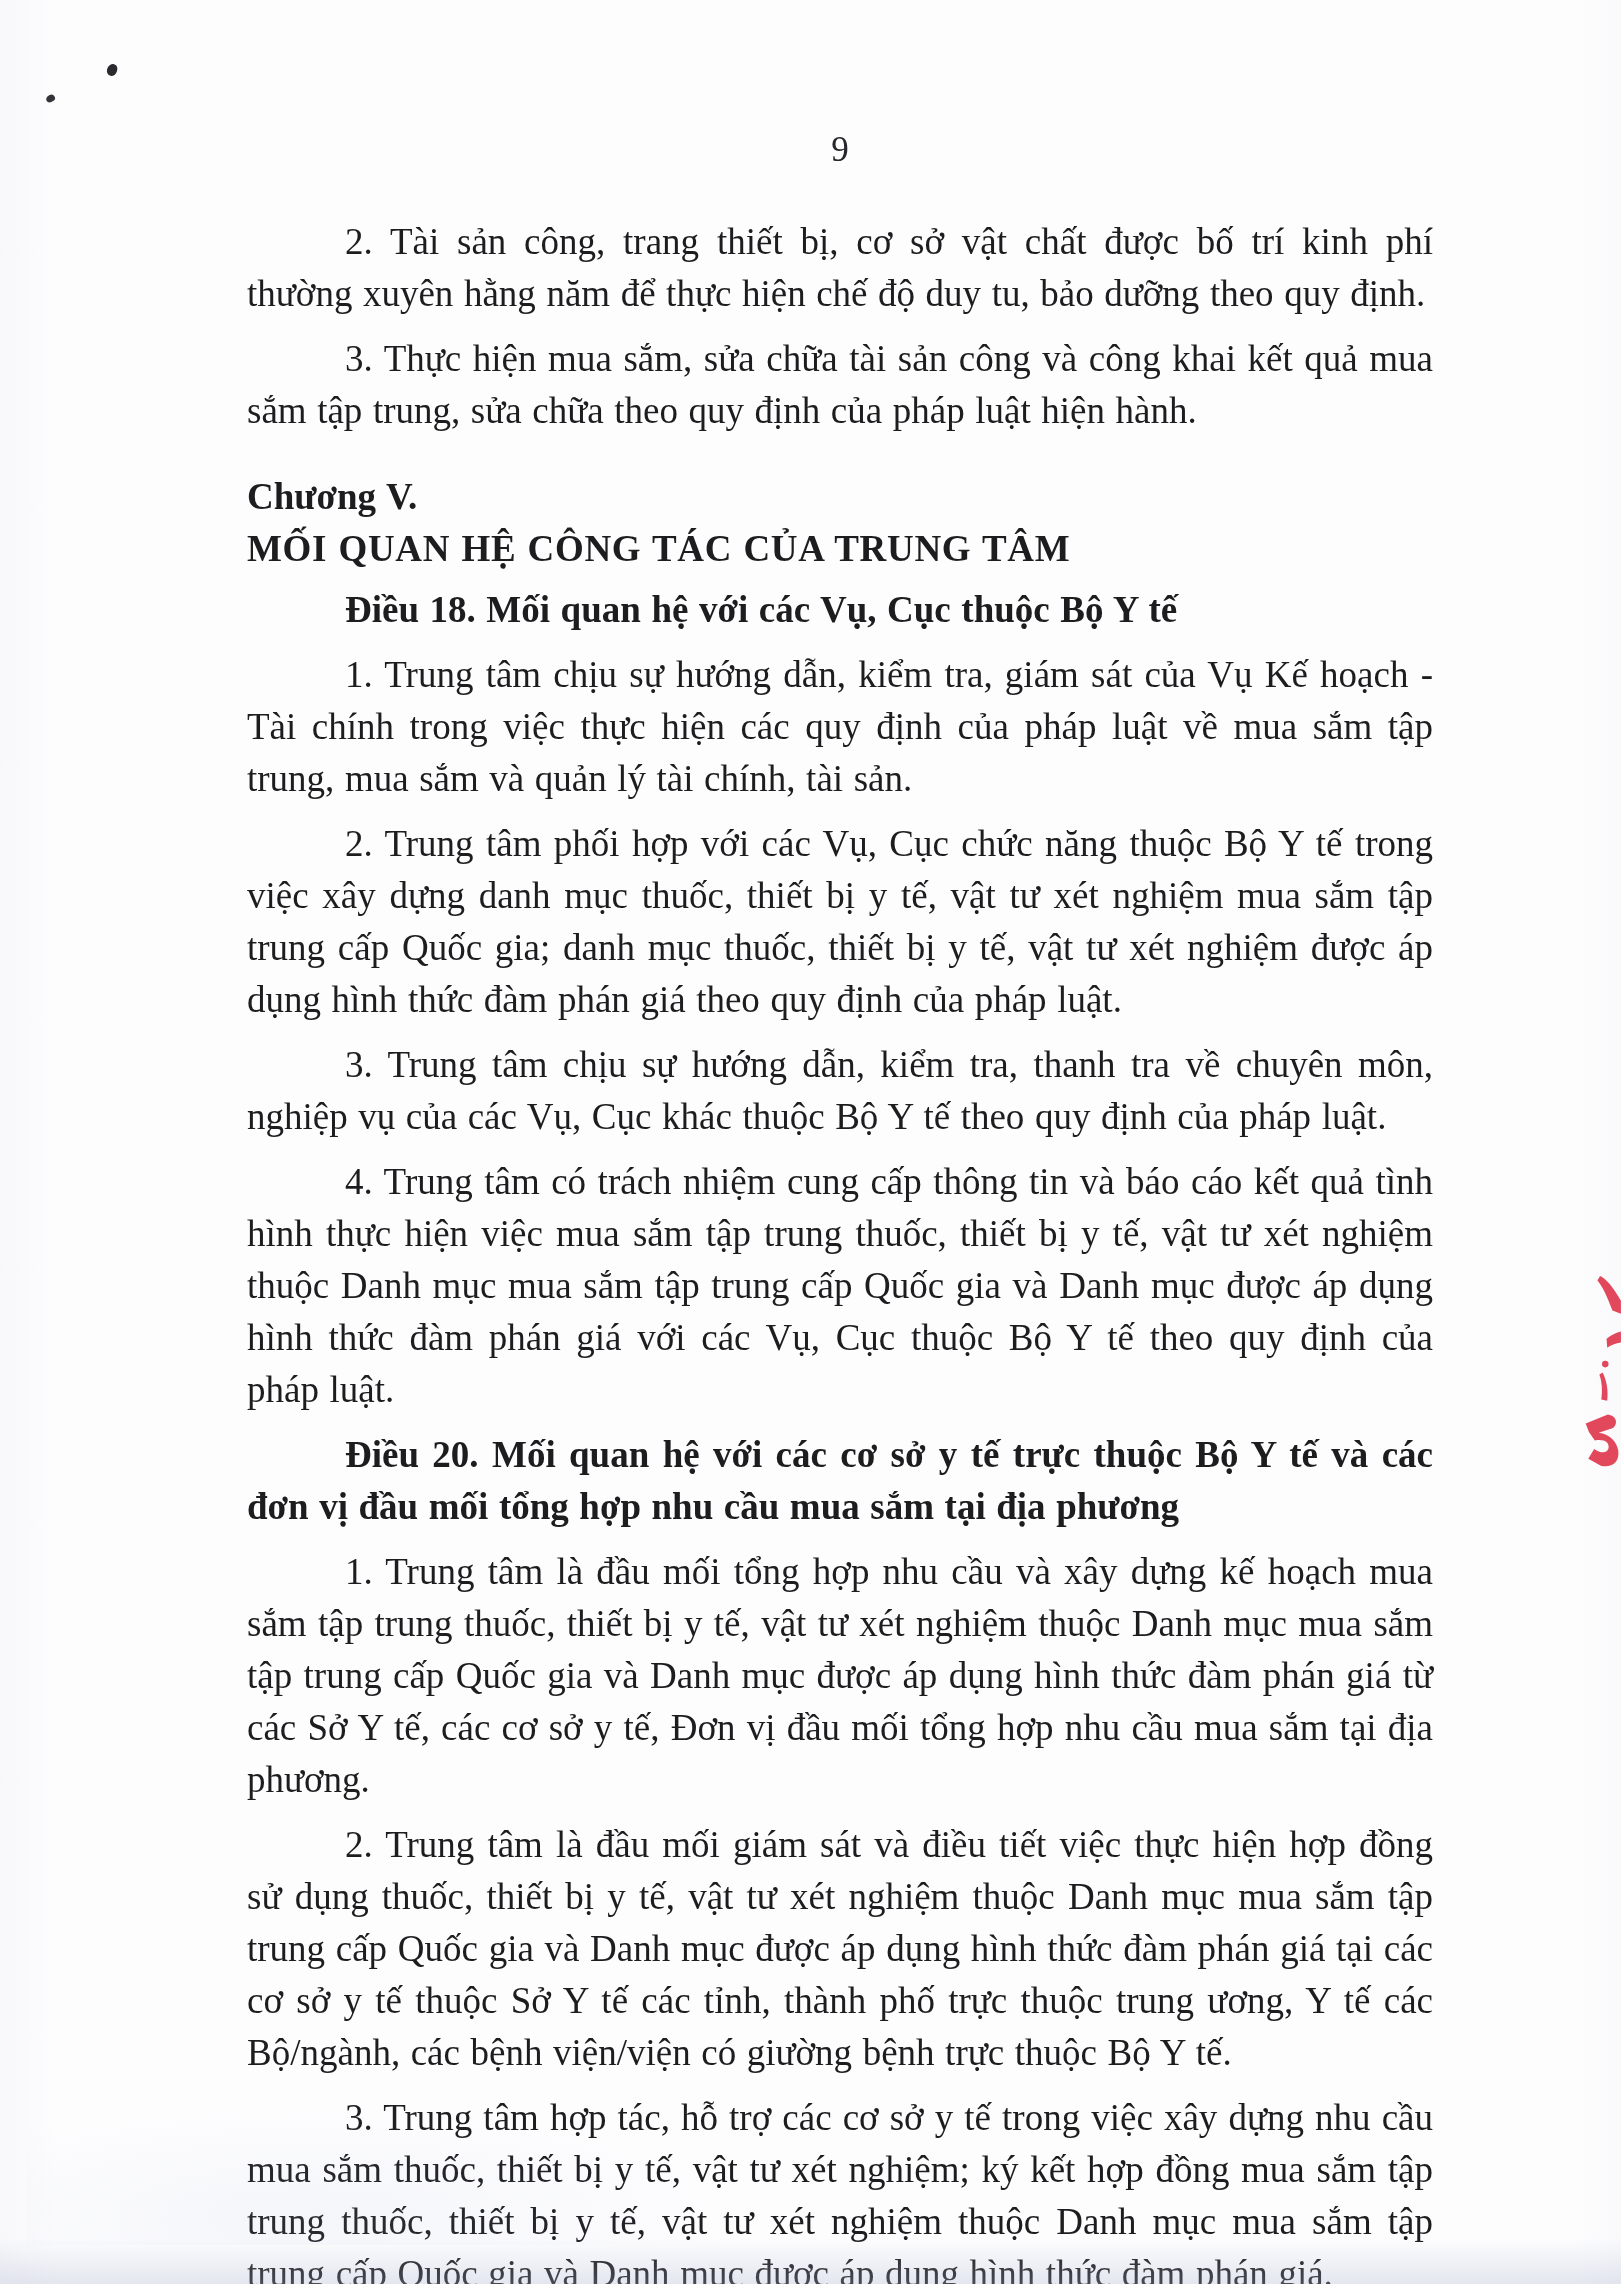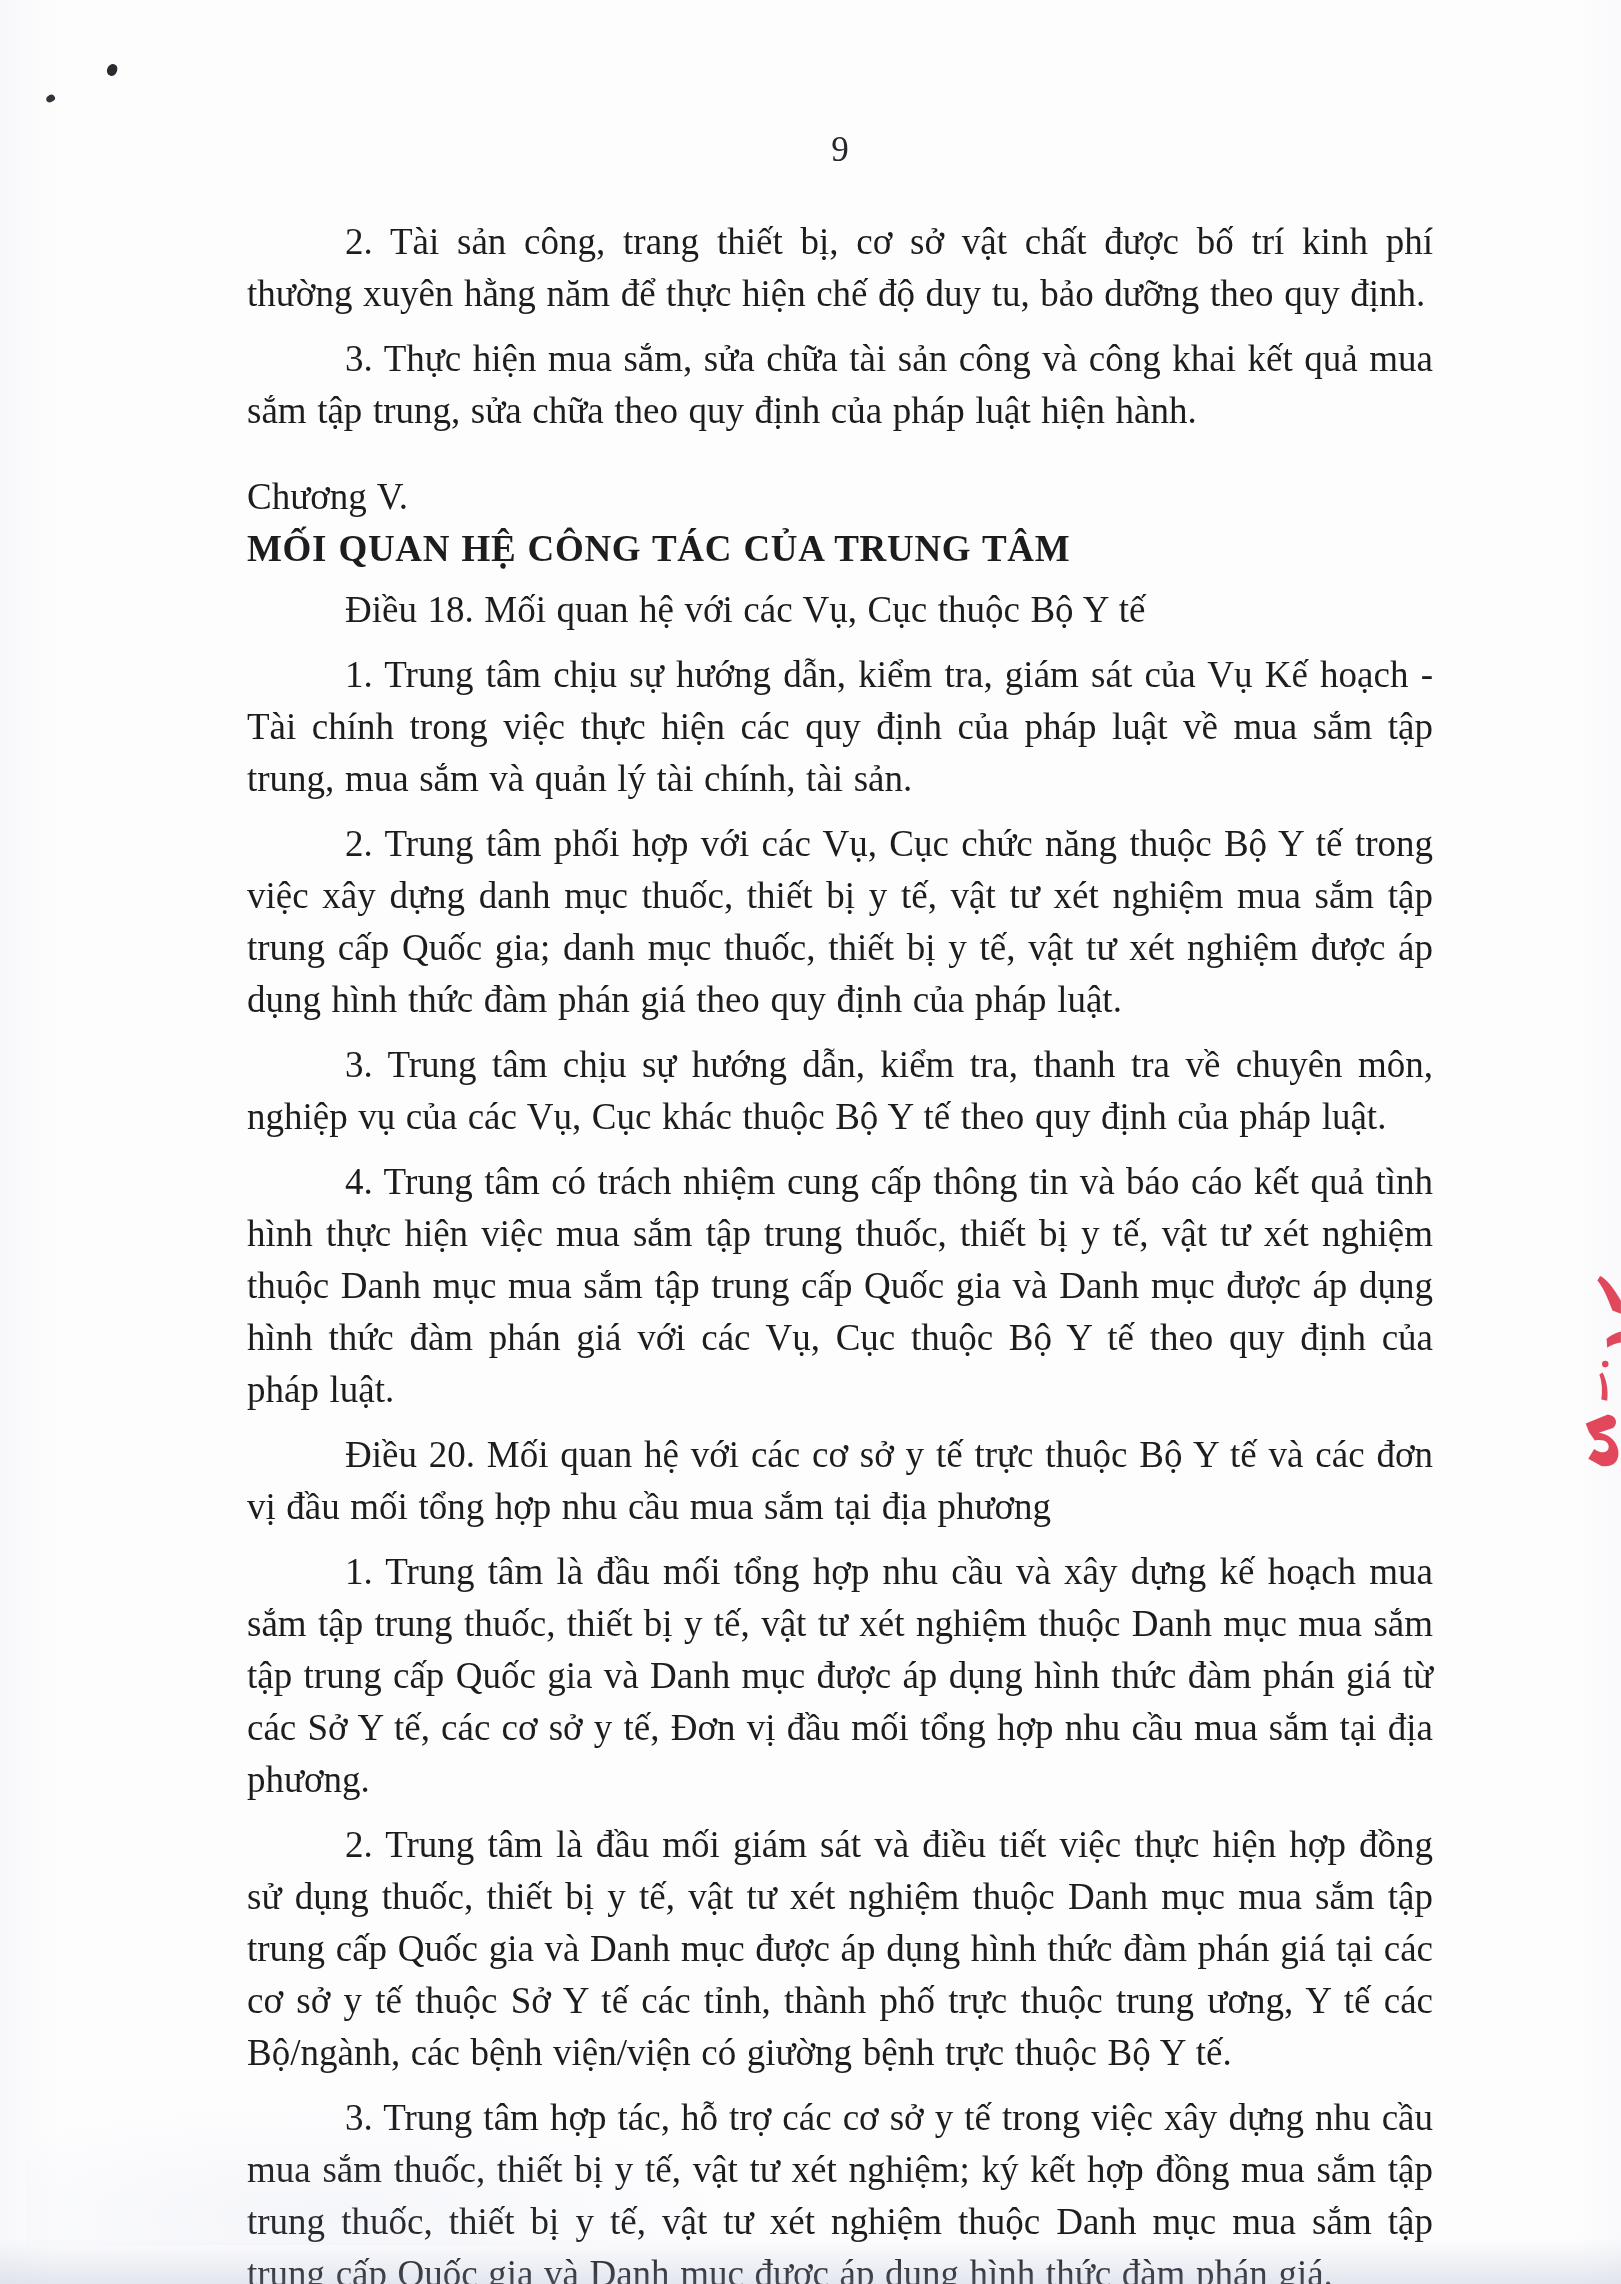--- a/index.html
+++ b/index.html
@@ -42,32 +42,32 @@
     margin: 0 0 13px 0;
     word-spacing: 1.3px;
   }
   .content p.first-body {
     margin-top: 40px;
   }
   .chapter {
     margin-top: 34px !important;
     text-align: left;
     text-indent: 0 !important;
-    font-weight: 400;
+    font-weight: 700;
     margin-bottom: 0 !important;
   }
   .chapter-title {
     text-align: left;
     text-indent: 0 !important;
     font-weight: 700;
     margin-bottom: 6.5px !important;
     letter-spacing: 0.7px;
   }
   .article {
-    font-weight: 400;
+    font-weight: 700;
     margin-top: 9px !important;
   }
   .speck {
     position: absolute;
     background: #2a2a2f;
   }
   .speck.s1 {
     left: 107px; top: 64px; width: 10.4px; height: 12.4px;
     border-radius: 55% 45% 50% 50%;
     transform: rotate(18deg);

